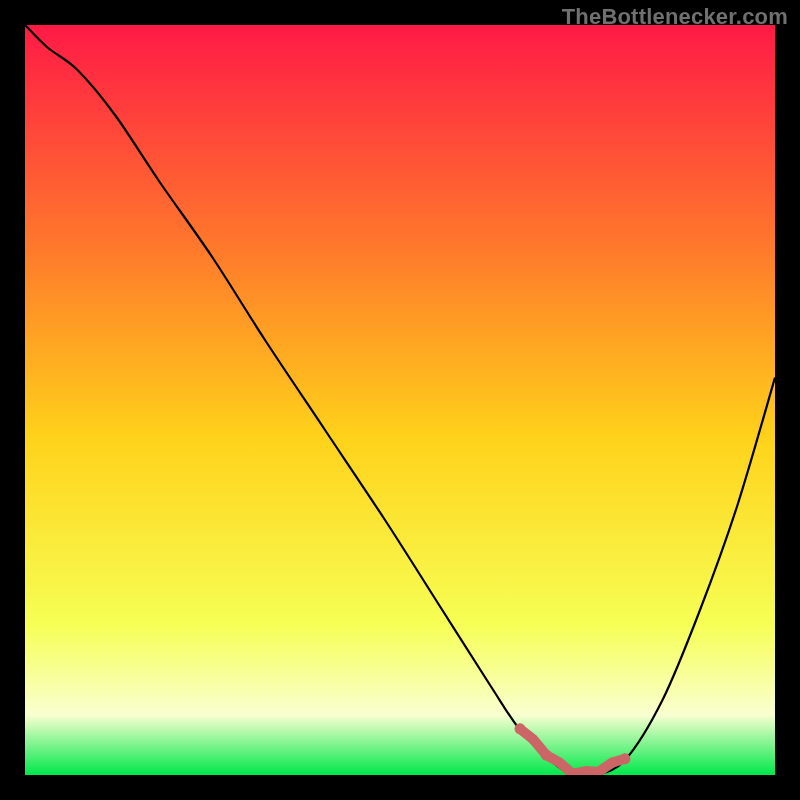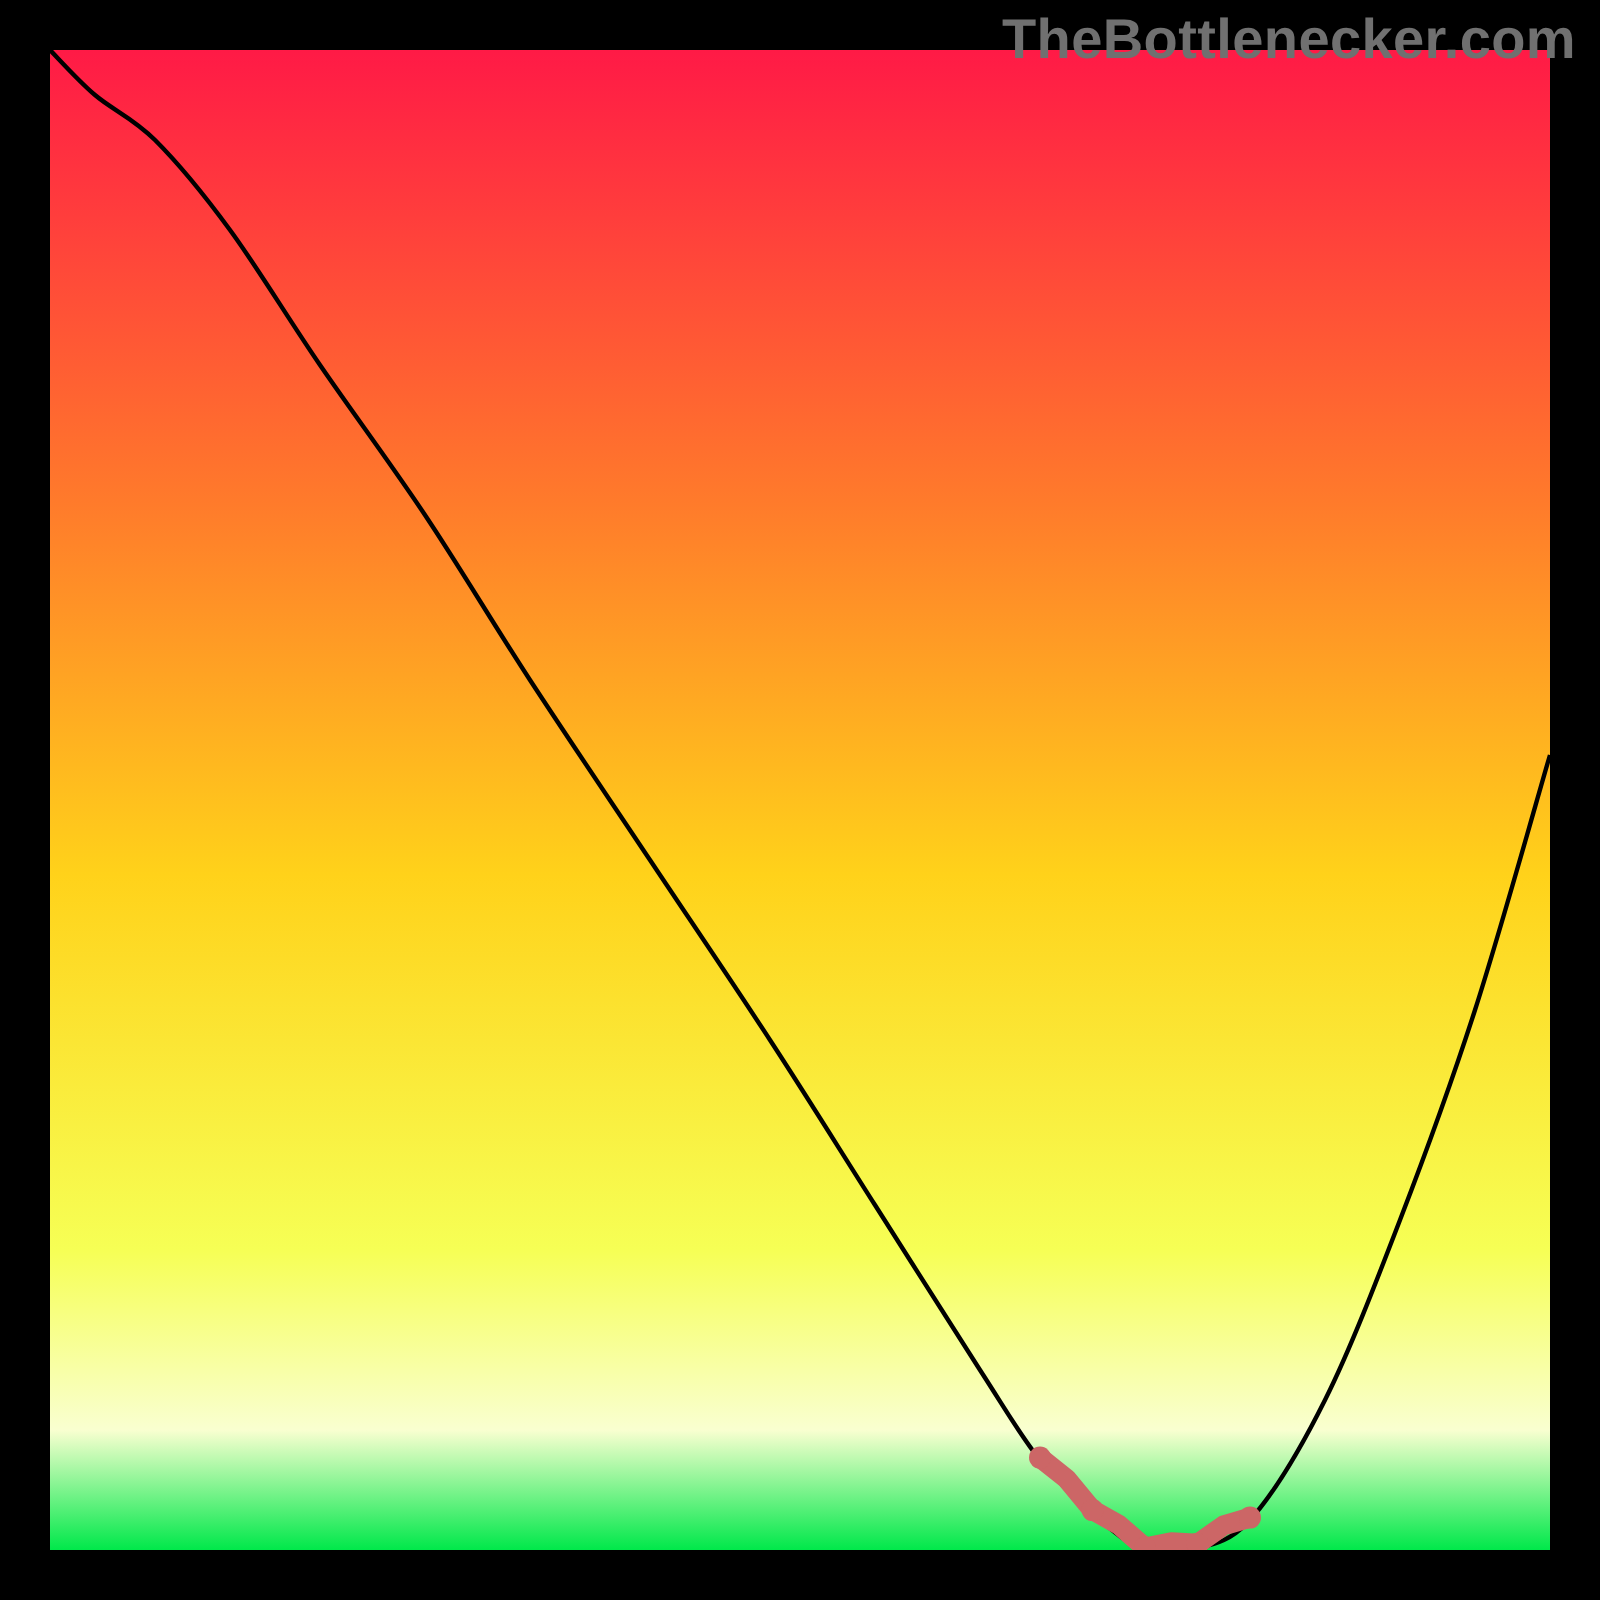--- a/index.html
+++ b/index.html
@@ -17,21 +17,21 @@
     top: 0;
     width: 800px;
     height: 800px;
     background: #000;
   }
   .watermark {
     position: absolute;
     top: 4px;
     right: 12px;
     color: #707070;
-    font-size: 28px;
+    font-size: 22px;
     font-weight: 600;
     letter-spacing: 0.2px;
     z-index: 10;
   }
   .plot {
     position: absolute;
     left: 25px;
     top: 25px;
     width: 750px;
     height: 750px;

